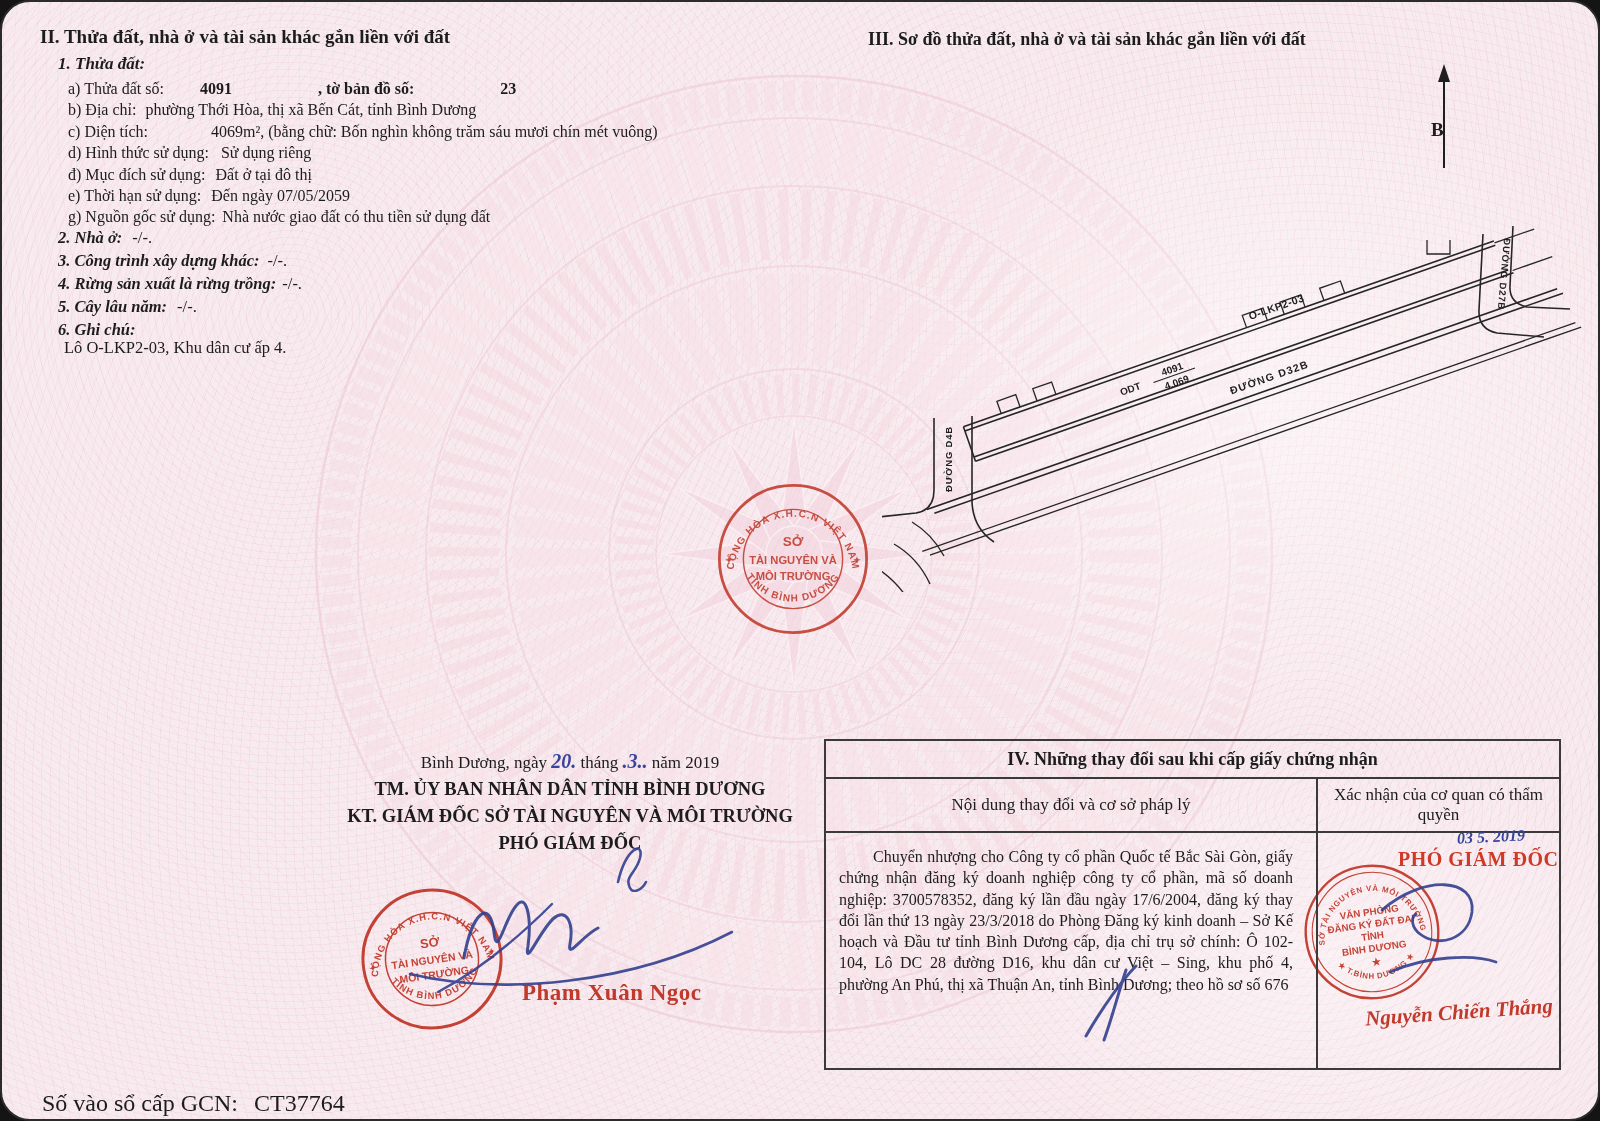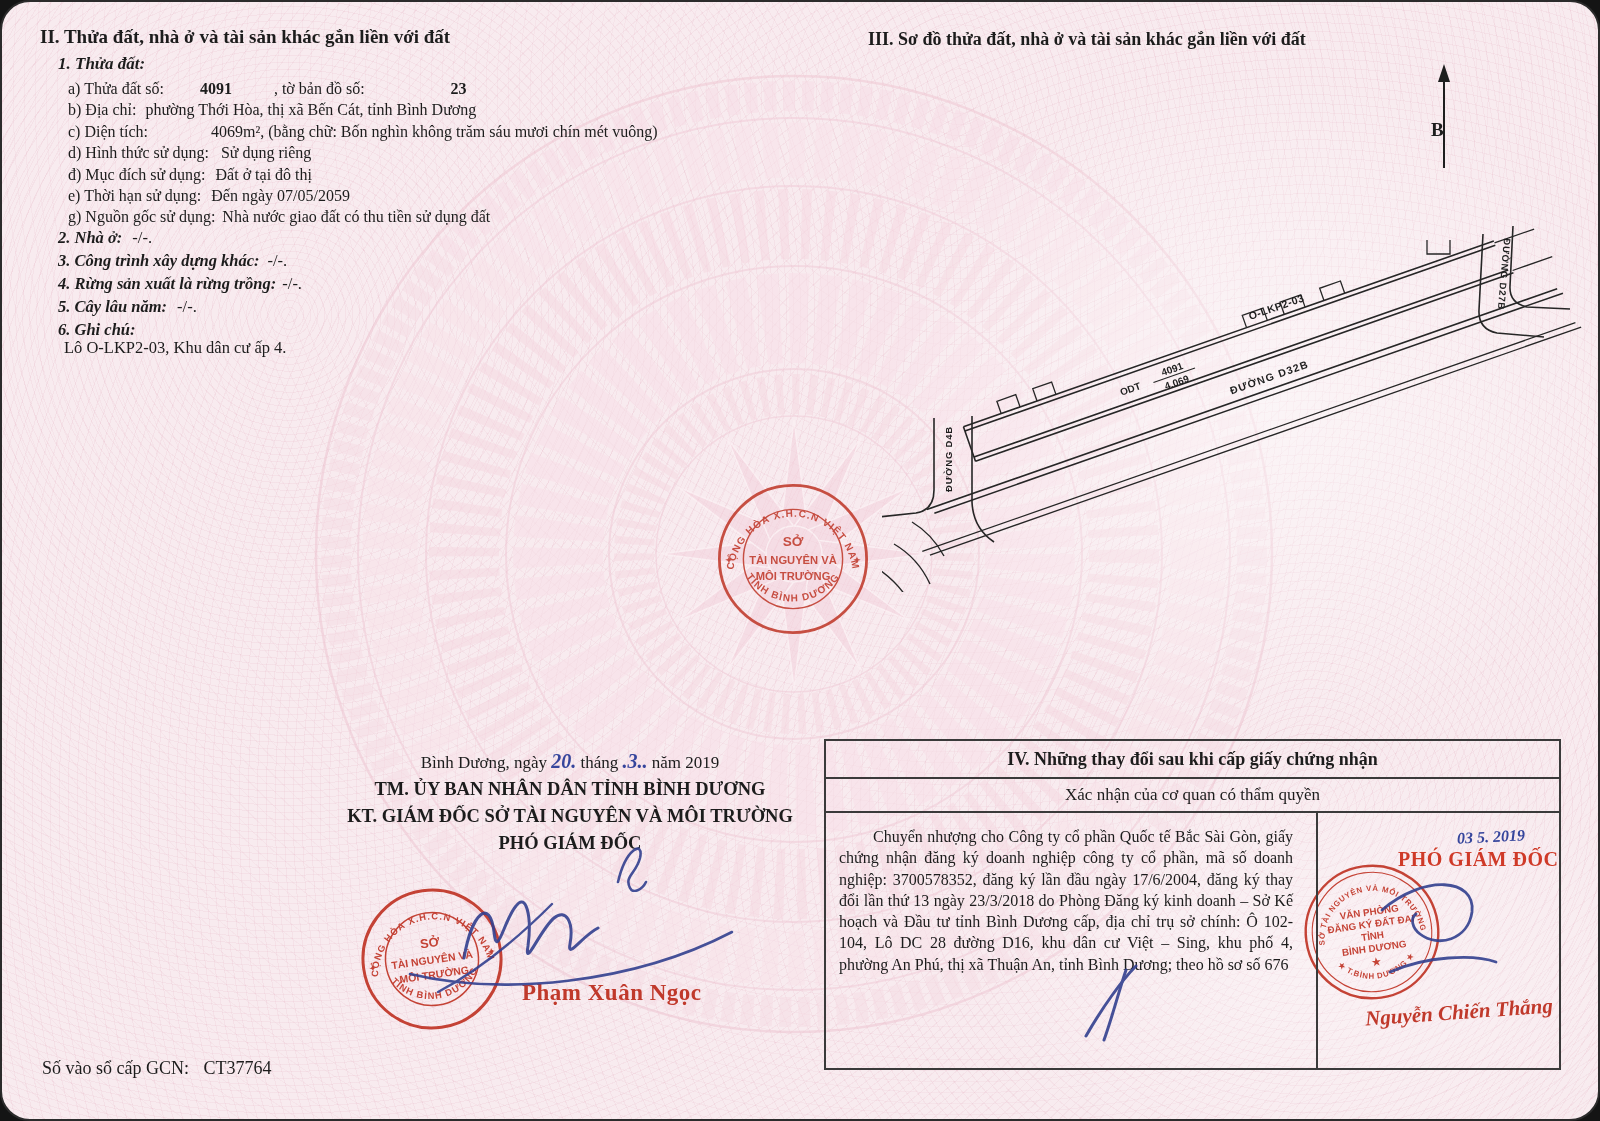--- a/index.html
+++ b/index.html
@@ -37,21 +37,21 @@
   .th1{width:492px;border-right:2px solid #3a3a3a;display:flex;align-items:center;justify-content:center;font-size:17px;padding:10px 0;box-sizing:border-box;}
   .th2{flex:1;text-align:center;font-size:17px;padding:6px 10px;}
   .tbl-body{display:flex;flex:1;}
   .td1{width:492px;border-right:2px solid #3a3a3a;padding:13px 23px 0 13px;font-size:16px;line-height:21.3px;text-align:justify;box-sizing:border-box;}
   .td1 p{margin:0;text-indent:34px;}
   .td2{flex:1;position:relative;}
   .confirm-date{left:1455px;top:826px;font-size:16px;z-index:6;transform:rotate(-3deg);}
   .confirm-title{left:1396px;top:846px;font-size:20px;font-weight:bold;color:#cf3a28;z-index:6;letter-spacing:.5px;}
   .confirm-name{left:1362px;top:998px;width:190px;text-align:center;font-size:21px;font-weight:bold;font-style:italic;color:#c0392b;z-index:6;transform:rotate(-4deg);}
   
-  .footer{left:40px;top:1056px;font-size:18px;z-index:5;}
+  .footer{left:40px;top:1088px;font-size:24px;z-index:5;}
   .z0{z-index:0;} .z1{z-index:2;} .z2{z-index:3;} .z4{z-index:6;}
   svg text{font-family:"Liberation Sans",sans-serif;}
   .maptext{fill:#1e1e1e;font-weight:bold;}
 </style>
 </head>
 <body>
 
 <div class="stage">
 <div class="page">
 
@@ -83,21 +83,21 @@
       <path d="M792 418 L778 530 L806 530 Z" transform="rotate(300 792 552)"></path>
       <path d="M792 418 L778 530 L806 530 Z" transform="rotate(330 792 552)"></path>
       <circle cx="792" cy="552" r="28"></circle>
     </g>
   </svg>
 
   <div class="abs sec2-title">II. Thửa đất, nhà ở và tài sản khác gắn liền với đất</div>
   <div class="abs sub1">1. Thửa đất:</div>
   <div class="abs rows">
     <div>
-      <span>a) Thửa đất số:</span><span class="b" style="margin-left:36px;">4091</span><span style="margin-left:42px;">, tờ bản đồ số:</span><span class="b" style="margin-left:86px;">23</span>
+      <span>a) Thửa đất số:</span><span class="b" style="margin-left:36px;">4091</span><span style="margin-left:86px;font-weight:bold;">, tờ bản đồ số:</span><span class="b" style="margin-left:86px;">23</span>
     </div>
     <div><span>b) Địa chỉ:</span><span style="margin-left:9px;">phường Thới Hòa, thị xã Bến Cát, tỉnh Bình Dương</span></div>
     <div><span>c) Diện tích:</span><span style="margin-left:63px;">4069m², (bằng chữ: Bốn nghìn không trăm sáu mươi chín mét vuông)</span></div>
     <div><span>d) Hình thức sử dụng:</span><span style="margin-left:12px;">Sử dụng riêng</span></div>
     <div><span>đ) Mục đích sử dụng:</span><span style="margin-left:10px;">Đất ở tại đô thị</span></div>
     <div><span>e) Thời hạn sử dụng:</span><span style="margin-left:10px;">Đến ngày 07/05/2059</span></div>
     <div><span>g) Nguồn gốc sử dụng:</span><span style="margin-left:7px;">Nhà nước giao đất có thu tiền sử dụng đất</span></div>
   </div>
   <div class="abs items">
     <div><span class="lbl">2. Nhà ở:</span><span style="margin-left:10px;">-/-.</span></div>
@@ -212,20 +212,21 @@
     <path d="M150,34 C112,72 74,102 36,122" stroke-width="2.4"></path>
     <path d="M8,104 C100,126 230,114 330,62" stroke-width="2.6"></path>
   </svg>
   <svg class="abs z4" width="56" height="58" style="left:600px;top:832px;" fill="none" stroke="#32408f" stroke-width="2.6" stroke-linecap="round" opacity=".9">
     <path d="M16,48 C24,14 42,6 38,24 C34,40 22,42 28,54 C31,60 40,56 44,48"></path>
   </svg>
 
   <div class="abs tbl">
     <div class="tbl-title">IV. Những thay đổi sau khi cấp giấy chứng nhận</div>
     <div class="tbl-head">
+      <div class="th1">Nội dung thay đổi và cơ sở pháp lý</div>
       <div class="th2">Xác nhận của cơ quan có thẩm quyền</div>
     </div>
     <div class="tbl-body">
       <div class="td1">
             <p>Chuyển nhượng cho Công ty cổ phần Quốc tế Bắc Sài Gòn, giấy chứng nhận đăng ký doanh nghiệp công ty cổ phần, mã số doanh nghiệp: 3700578352, đăng ký lần đầu ngày 17/6/2004, đăng ký thay đổi lần thứ 13 ngày 23/3/2018 do Phòng Đăng ký kinh doanh – Sở Kế hoạch và Đầu tư tỉnh Bình Dương cấp, địa chỉ trụ sở chính: Ô 102-104, Lô DC 28 đường D16, khu dân cư Việt – Sing, khu phố 4, phường An Phú, thị xã Thuận An, tỉnh Bình Dương; theo hồ sơ số 676</p>
           </div>
       <div class="td2"></div>
     </div>
   </div>
 

